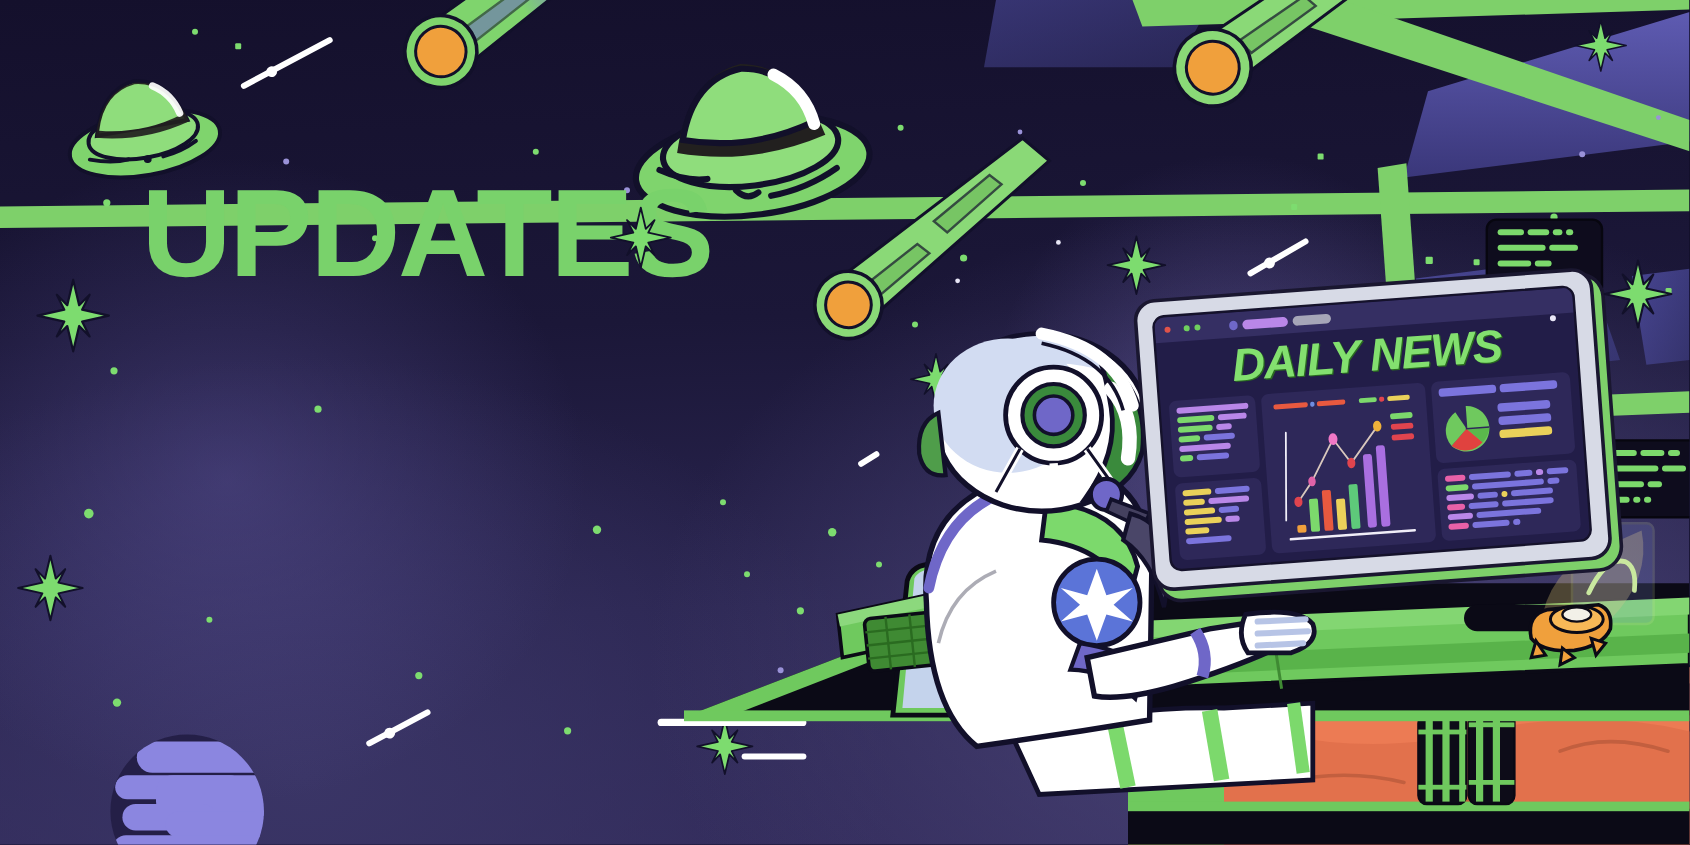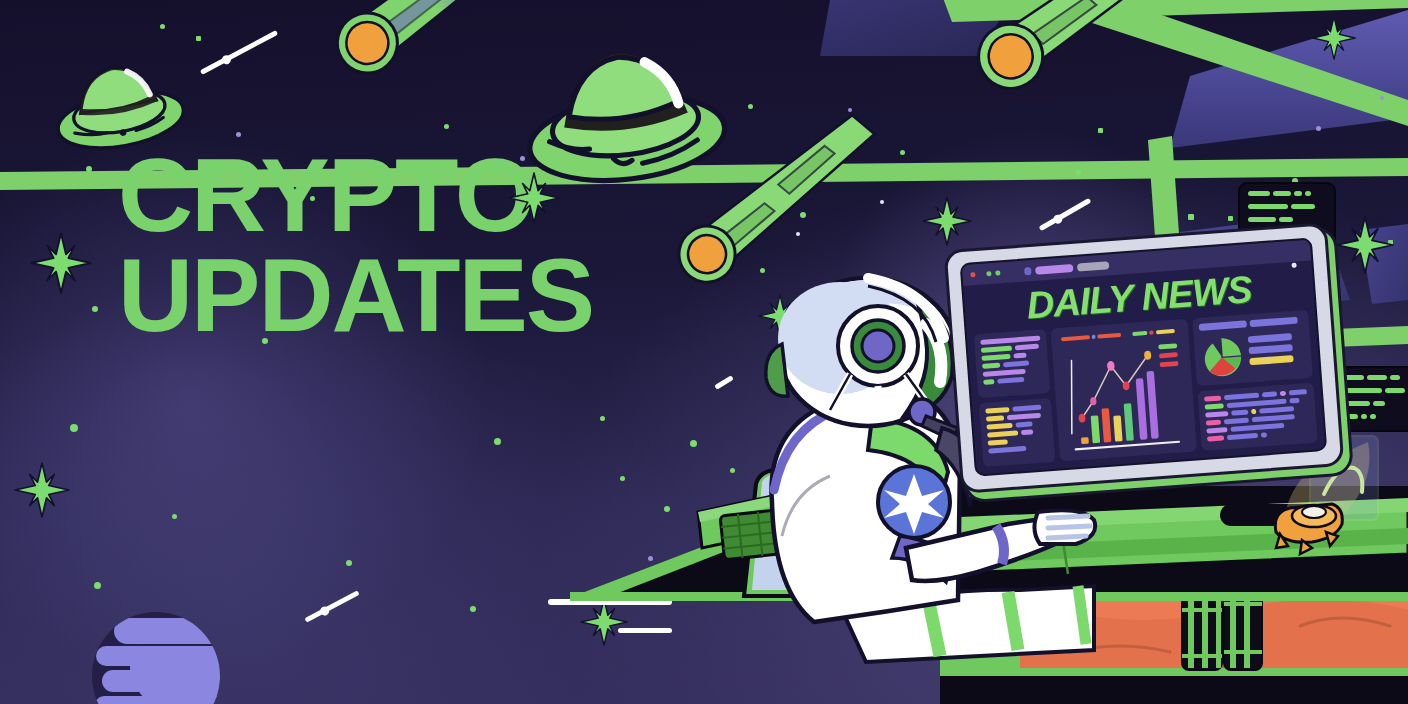--- a/index.html
+++ b/index.html
@@ -354,21 +354,20 @@
     <svg width="330" height="90" viewBox="0 0 330 90">
       <path d="M38 14 L314 0 L324 30 L50 58 Z" fill="#8ad977" stroke="#12102a" stroke-width="2.5"></path>
       <path d="M70 30 L136 26 L140 38 L74 44 Z" fill="#6fbd5d" opacity=".7" stroke="#12102a" stroke-width="2"></path>
       <path d="M166 18 L250 12 L254 24 L170 32 Z" fill="#6fbd5d" opacity=".7" stroke="#12102a" stroke-width="2"></path>
       <circle cx="40" cy="38" r="32" fill="#8ad977" stroke="#12102a" stroke-width="3"></circle>
       <circle cx="40" cy="38" r="22" fill="#f0a03c" stroke="#12102a" stroke-width="2.5"></circle>
     </svg>
   </div>
 
   <div class="headline">
-    <div class="line big l-green">CRYPTO</div>
     <div class="line big l-green">UPDATES</div>
   </div>
 
   <div class="terrain" style="left:940px;top:556px;">
     <svg width="470" height="150" viewBox="0 0 470 150">
       <rect x="0" y="0" width="470" height="150" fill="#ec7b54"></rect>
       <path d="M0 18 Q70 2 150 16 Q240 32 330 12 Q410 -2 470 14 L470 0 L0 0 Z" fill="#f08d66"></path>
       <path d="M0 62 Q60 40 130 56 Q210 74 300 52 Q390 34 470 54 L470 150 L0 150 Z" fill="#e2714c"></path>
       <path d="M0 40 Q40 30 80 42 L80 150 L0 150 Z" fill="#6fc95e"></path>
       <path d="M130 96 Q180 84 230 96" stroke="#c25f3f" stroke-width="3" fill="none" stroke-linecap="round"></path>

